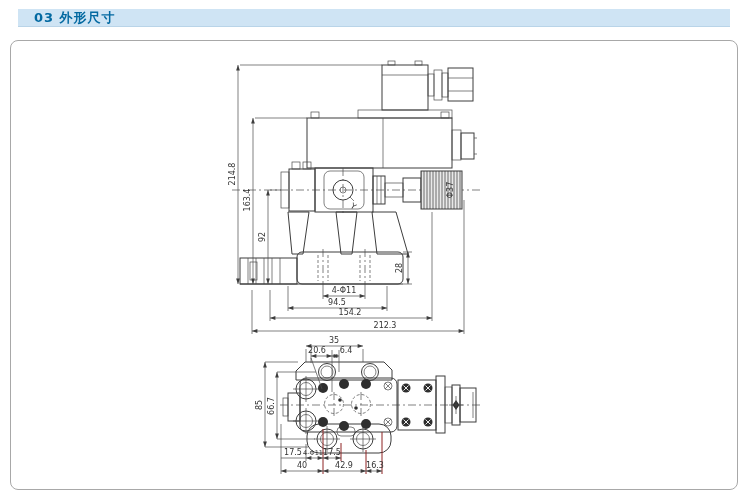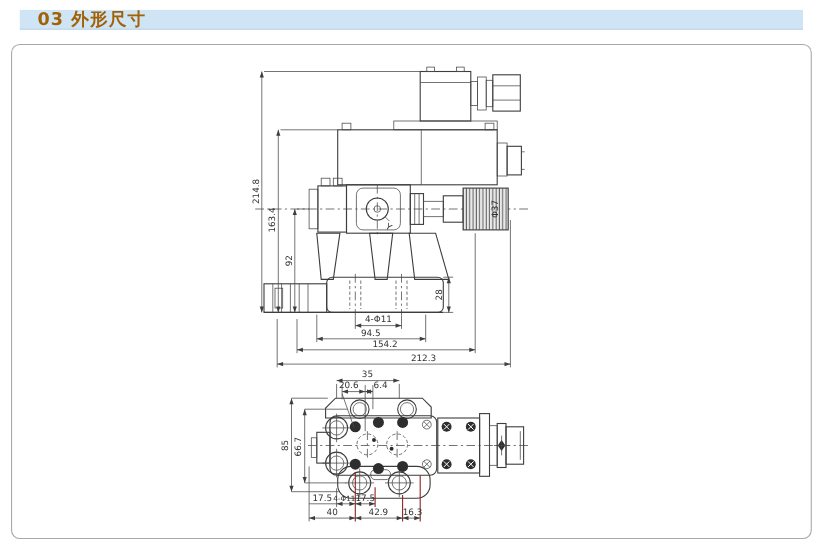--- a/index.html
+++ b/index.html
@@ -1,21 +1,21 @@
 <!DOCTYPE html>
 <html><head>
 <meta charset="utf-8">
 <style>
   html,body{margin:0;padding:0;background:#ffffff;}
   .page{position:relative;width:748px;height:501px;background:#ffffff;overflow:hidden;
         font-family:"DejaVu Sans","Liberation Sans",sans-serif;}
   .section-bar{position:absolute;left:18px;top:9px;width:712px;height:17px;
         background:#cfe4f4;border-bottom:1px solid #b9d4e8;}
   .section-bar .title{display:block;padding-left:16px;line-height:17px;
-        font-size:16px;font-weight:bold;color:#a16207;letter-spacing:1px;}
+        font-size:13px;font-weight:bold;color:#0369a1;letter-spacing:1px;}
   .panel{position:absolute;left:10px;top:40px;width:726px;height:448px;
         background:#ffffff;border:1.5px solid #a8a8a8;border-radius:8px;}
   svg{position:absolute;left:0;top:0;}
   svg text{font-family:"DejaVu Sans","Liberation Sans",sans-serif;fill:#333333;}
   .dim{font-size:8px;}
   .dim-small{font-size:6.5px;}
   .ln{stroke:#3d3d3d;stroke-width:1;fill:none;}
   .thin{stroke:#4a4a4a;stroke-width:0.7;fill:none;}
   .dimln{stroke:#4a4a4a;stroke-width:0.7;fill:none;}
   .redln{stroke:#8e2323;stroke-width:1;fill:none;}

